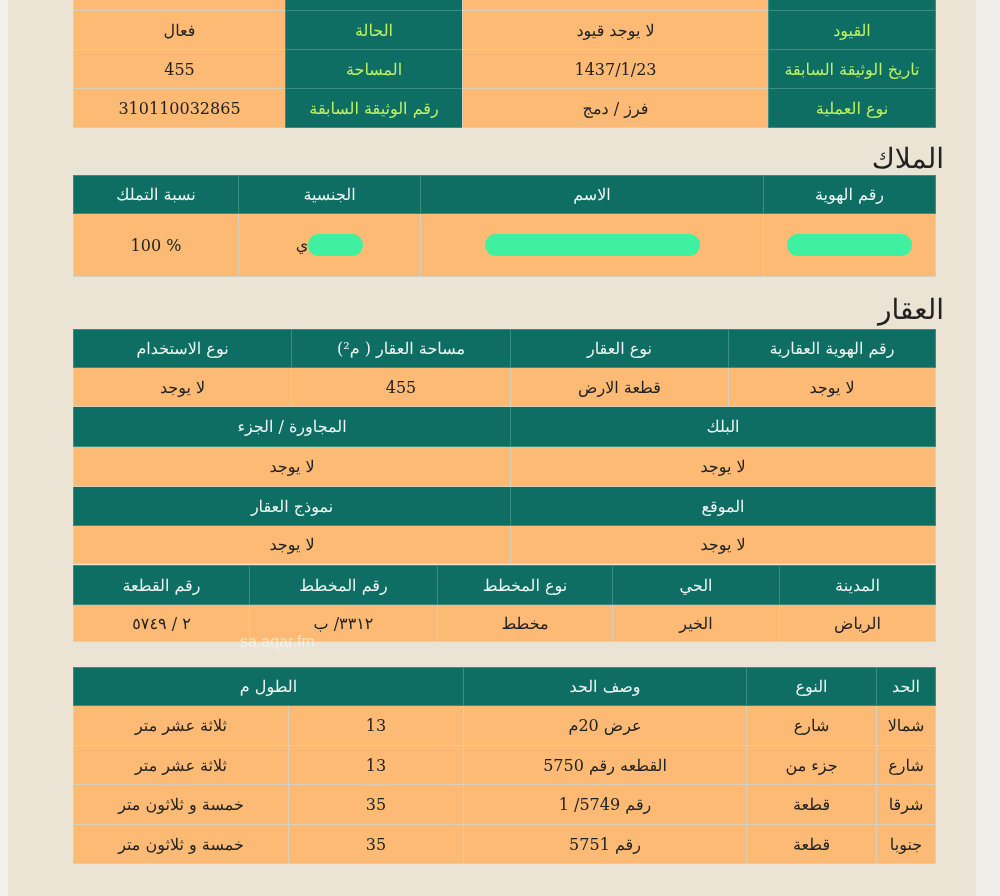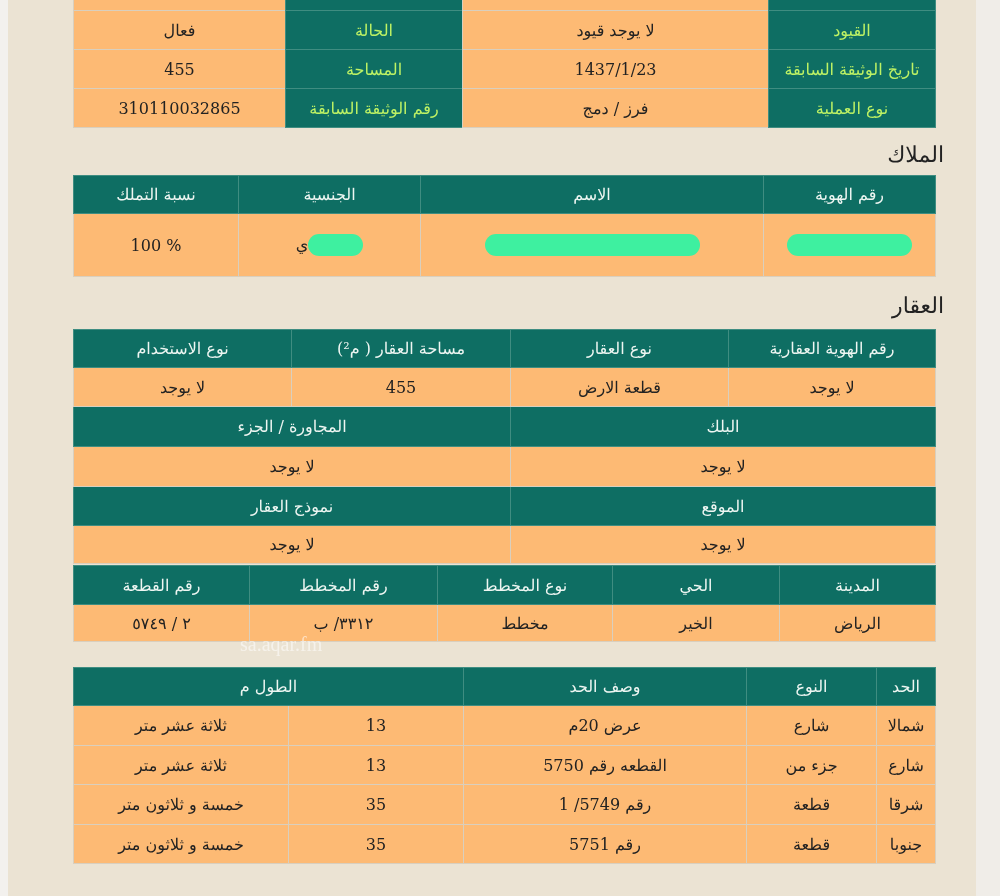--- a/index.html
+++ b/index.html
@@ -13,29 +13,29 @@
   .edge-right { position:absolute; right:0; top:0; width:24px; height:896px; background:#f0ede8; }
   .tbl { position:absolute; left:73px; width:862px; border-collapse:collapse; table-layout:fixed; direction:rtl; }
   .tbl td, .tbl th {
     border:1px solid #d9cfbe; text-align:center; vertical-align:middle;
     font-size:16px; padding:0; overflow:hidden; white-space:nowrap;
   }
   .tbl th { background:#0e6e63; color:#eef6f2; font-weight:normal; border-color:#3f8d81; }
   .tbl td { background:#fdba74; color:#222; }
   .tbl td.lbl { background:#0e6e63; color:#bef264; border-color:#3f8d81; }
   .section-title {
-    position:absolute; right:56px; font-size:22px; color:#222; direction:rtl;
+    position:absolute; right:56px; font-size:28px; color:#222; direction:rtl;
   }
   .redact { display:inline-block; background:#3ef0a0; border-radius:14px; height:22px; vertical-align:middle; }
   .watermark {
     position:absolute; left:225px; top:555px; width:180px; height:110px;
     pointer-events:none; color:rgba(255,255,255,0.55);
   }
   .watermark .wm-logo { position:absolute; left:10px; top:0; font-size:70px; font-family:"DejaVu Sans",sans-serif; letter-spacing:2px; line-height:80px; }
-  .watermark .wm-url { position:absolute; left:15px; top:78px; font-size:20px; font-family:Liberation Serif, serif; }
+  .watermark .wm-url { position:absolute; left:15px; top:78px; font-size:16px; font-family:Liberation Sans, sans-serif; }
 </style>
 </head>
 <body>
 
 <div class="edge-left"></div>
 <div class="edge-right"></div>
 
 <table class="tbl" style="top:-2px;">
   <colgroup>
       <col style="width:167px">

